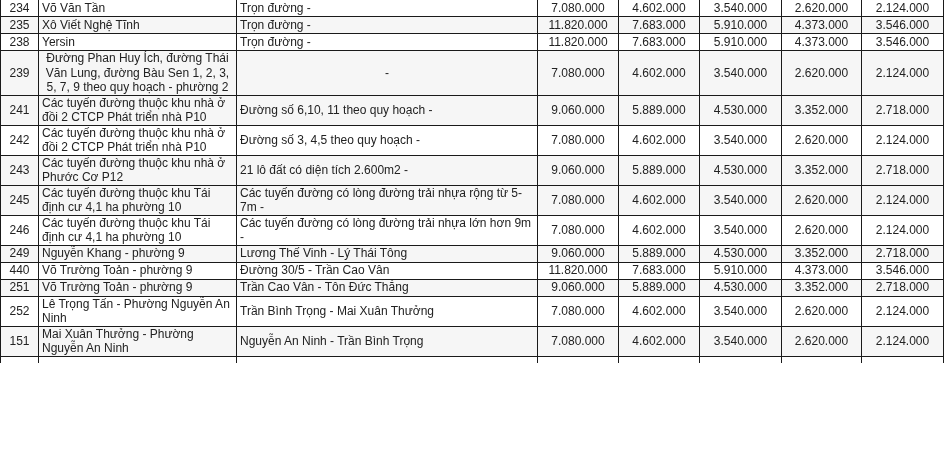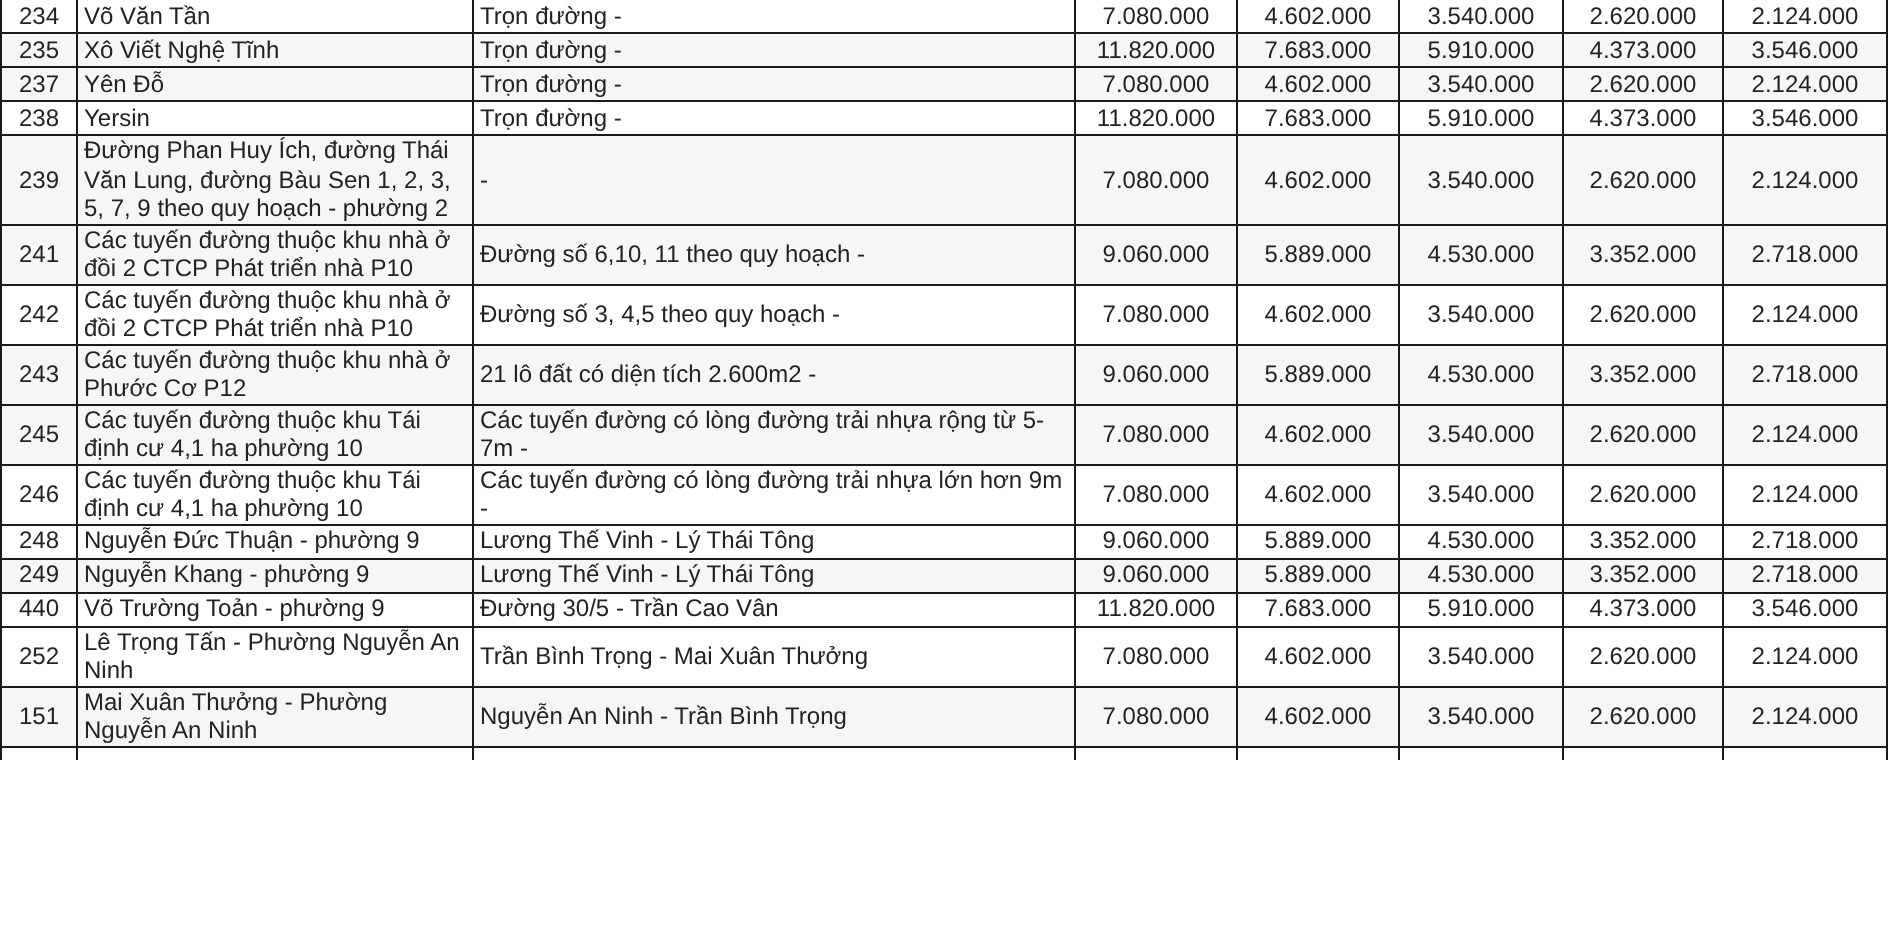--- a/index.html
+++ b/index.html
@@ -20,21 +20,21 @@
     vertical-align: middle;
     overflow: hidden;
   }
   tr.odd td { background: #ffffff; }
   tr.even td { background: #f6f6f6; }
   td.stt { text-align: center; }
   td.name, td.seg { text-align: left; }
   td.num { text-align: center; }
   tr.h1 td { height: 16px; }
   tr.h2 td { height: 29px; }
-  tr.h3 td { height: 42px; }
+  tr.h3 td { height: 42px; text-align: center; }
   tr.partial td { height: 6px; border-bottom: none; }
 </style>
 </head>
 <body>
 
 <div class="wrap">
 <table>
   <colgroup>
     <col style="width:38px">
     <col style="width:198px">
@@ -59,30 +59,20 @@
         <tr class="even h1">
           <td class="stt">235</td>
           <td class="name">Xô Viết Nghệ Tĩnh</td>
           <td class="seg">Trọn đường -</td>
           <td class="num">11.820.000</td>
           <td class="num">7.683.000</td>
           <td class="num">5.910.000</td>
           <td class="num">4.373.000</td>
           <td class="num">3.546.000</td>
         </tr>
-        <tr class="even h1">
-          <td class="stt">237</td>
-          <td class="name">Yên Đỗ</td>
-          <td class="seg">Trọn đường -</td>
-          <td class="num">7.080.000</td>
-          <td class="num">4.602.000</td>
-          <td class="num">3.540.000</td>
-          <td class="num">2.620.000</td>
-          <td class="num">2.124.000</td>
-        </tr>
         <tr class="odd h1">
           <td class="stt">238</td>
           <td class="name">Yersin</td>
           <td class="seg">Trọn đường -</td>
           <td class="num">11.820.000</td>
           <td class="num">7.683.000</td>
           <td class="num">5.910.000</td>
           <td class="num">4.373.000</td>
           <td class="num">3.546.000</td>
         </tr>
@@ -139,50 +129,50 @@
         <tr class="odd h2">
           <td class="stt">246</td>
           <td class="name">Các tuyến đường thuộc khu Tái định cư 4,1 ha phường 10</td>
           <td class="seg">Các tuyến đường có lòng đường trải nhựa lớn hơn 9m -</td>
           <td class="num">7.080.000</td>
           <td class="num">4.602.000</td>
           <td class="num">3.540.000</td>
           <td class="num">2.620.000</td>
           <td class="num">2.124.000</td>
         </tr>
-        <tr class="odd h1">
-          <td class="stt">248</td>
-          <td class="name">Nguyễn Đức Thuận - phường 9</td>
-          <td class="seg">Lương Thế Vinh - Lý Thái Tông</td>
-          <td class="num">9.060.000</td>
-          <td class="num">5.889.000</td>
-          <td class="num">4.530.000</td>
-          <td class="num">3.352.000</td>
-          <td class="num">2.718.000</td>
-        </tr>
         <tr class="even h1">
           <td class="stt">249</td>
           <td class="name">Nguyễn Khang - phường 9</td>
           <td class="seg">Lương Thế Vinh - Lý Thái Tông</td>
           <td class="num">9.060.000</td>
           <td class="num">5.889.000</td>
           <td class="num">4.530.000</td>
           <td class="num">3.352.000</td>
           <td class="num">2.718.000</td>
         </tr>
         <tr class="odd h1">
           <td class="stt">440</td>
           <td class="name">Võ Trường Toản - phường 9</td>
           <td class="seg">Đường 30/5 - Trần Cao Vân</td>
           <td class="num">11.820.000</td>
           <td class="num">7.683.000</td>
           <td class="num">5.910.000</td>
           <td class="num">4.373.000</td>
           <td class="num">3.546.000</td>
         </tr>
+        <tr class="even h1">
+          <td class="stt">251</td>
+          <td class="name">Võ Trường Toản - phường 9</td>
+          <td class="seg">Trần Cao Vân - Tôn Đức Thắng</td>
+          <td class="num">9.060.000</td>
+          <td class="num">5.889.000</td>
+          <td class="num">4.530.000</td>
+          <td class="num">3.352.000</td>
+          <td class="num">2.718.000</td>
+        </tr>
         <tr class="odd h2">
           <td class="stt">252</td>
           <td class="name">Lê Trọng Tấn - Phường Nguyễn An Ninh</td>
           <td class="seg">Trần Bình Trọng - Mai Xuân Thưởng</td>
           <td class="num">7.080.000</td>
           <td class="num">4.602.000</td>
           <td class="num">3.540.000</td>
           <td class="num">2.620.000</td>
           <td class="num">2.124.000</td>
         </tr>

